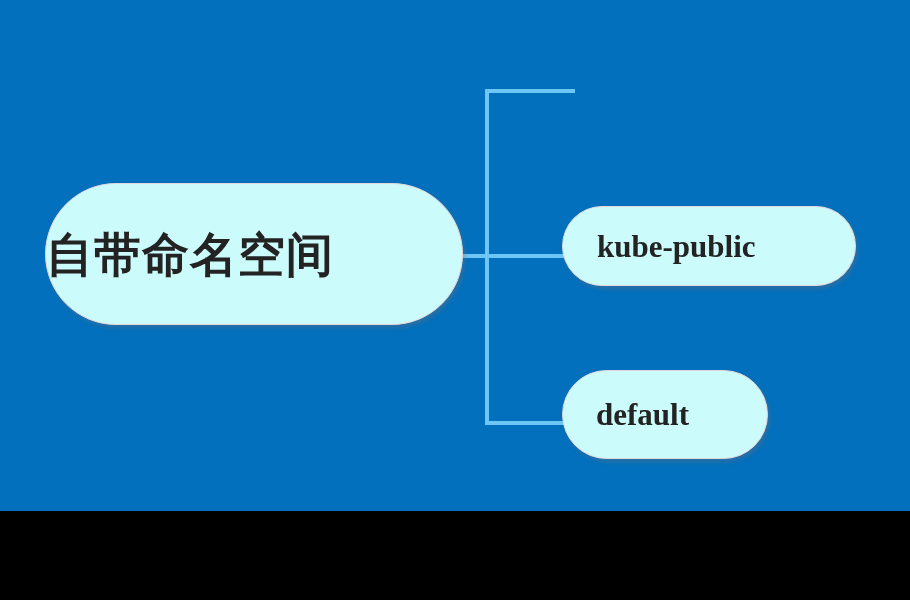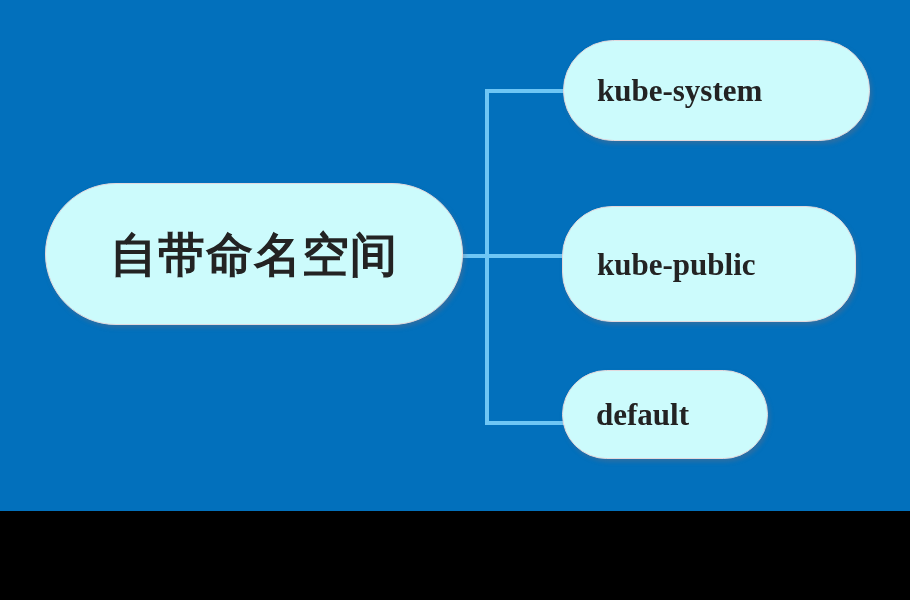--- a/index.html
+++ b/index.html
@@ -69,21 +69,20 @@
     white-space: nowrap;
   }
 
   
   #node-root {
     left: 45px;
     top: 183px;
     width: 418px;
     height: 142px;
     border-radius: 71px;
-    justify-content: center;
   }
   #node-root .node-label {
     font-family: "DejaVu Sans", sans-serif;
     font-weight: bold;
     font-size: 47px;
     color: #232323;
     letter-spacing: 1px;
     line-height: 1;
   }
 
@@ -105,21 +104,21 @@
     width: 307px;
     height: 101px;
     border-radius: 51px;
     padding-left: 33px;
   }
 
   #node-kube-public {
     left: 562px;
     top: 206px;
     width: 294px;
-    height: 116px;
+    height: 80px;
     border-radius: 50px;
     padding-left: 34px;
   }
 
   #node-default {
     left: 562px;
     top: 370px;
     width: 206px;
     height: 89px;
     border-radius: 49px;
@@ -140,23 +139,20 @@
     <div class="conn conn-h" style="left:485px; top:89px; width:90px;"></div>
 
     <div class="conn conn-h" style="left:485px; top:254px; width:89px;"></div>
 
     <div class="conn conn-h" style="left:485px; top:421px; width:89px;"></div>
 
     <div class="node" id="node-root">
       <span class="node-label">自带命名空间</span>
     </div>
 
-    <div class="node node-child" id="node-kube-system">
-      <span class="node-label">kube-system</span>
-    </div>
 
     <div class="node node-child" id="node-kube-public">
       <span class="node-label">kube-public</span>
     </div>
 
     <div class="node node-child" id="node-default">
       <span class="node-label">default</span>
     </div>
 
   </div>

